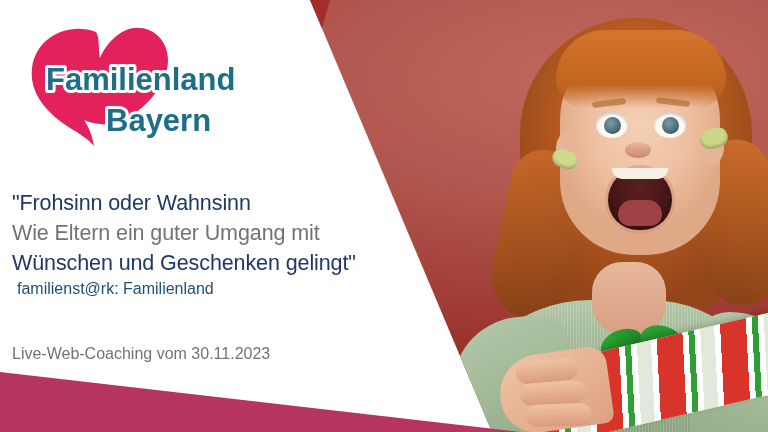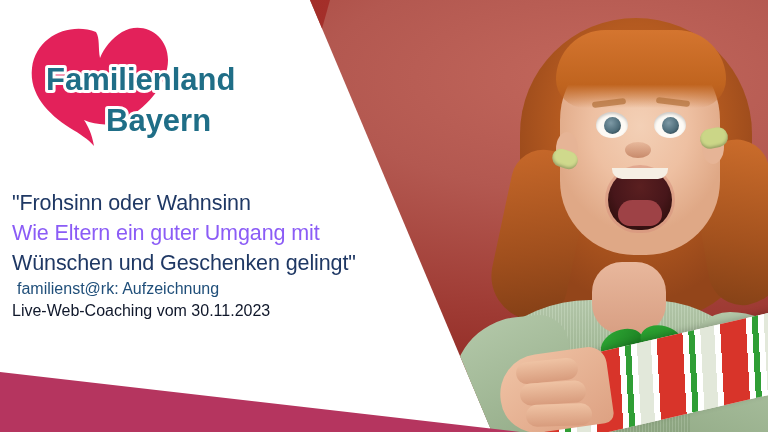--- a/index.html
+++ b/index.html
@@ -255,19 +255,19 @@
 
       <text id="logo-line1-outline" x="28" y="74" font-family="Liberation Sans, sans-serif" font-size="31" font-weight="bold" stroke="#ffffff" stroke-width="6" stroke-linejoin="round" fill="none">Familienland</text>
       <text id="logo-line1" x="28" y="74" font-family="Liberation Sans, sans-serif" font-size="31" font-weight="bold" fill="#1F6E87">Familienland</text>
       <text id="logo-line2-outline" x="88" y="115" font-family="Liberation Sans, sans-serif" font-size="31" font-weight="bold" stroke="#ffffff" stroke-width="6" stroke-linejoin="round" fill="none">Bayern</text>
       <text id="logo-line2" x="88" y="115" font-family="Liberation Sans, sans-serif" font-size="31" font-weight="bold" fill="#1F6E87">Bayern</text>
     </svg>
   </div>
 
   <div class="textblock">
     <div class="headline" style="color: rgb(31, 56, 100);">"Frohsinn oder Wahnsinn</div>
-    <div class="headline" style="color: #8b5cf6;">Wie Eltern ein guter Umgang mit</div>
+    <div class="headline" style="color: #737373;">Wie Eltern ein guter Umgang mit</div>
     <div class="headline" style="color: rgb(31, 56, 100);">Wünschen und Geschenken gelingt"</div>
-    <div class="subline sub1" style="color: rgb(31, 78, 121);">familienst@rk: Aufzeichnung</div>
-    <div class="subline" style="color: #0f172a;">Live-Web-Coaching vom 30.11.2023</div>
+    <div class="subline sub1" style="color: rgb(31, 78, 121);">familienst@rk: Familienland</div>
+    <div class="subline" style="color: #737373; margin-top: 43px;">Live-Web-Coaching vom 30.11.2023</div>
   </div>
 
 </div>
 
 </body></html>

